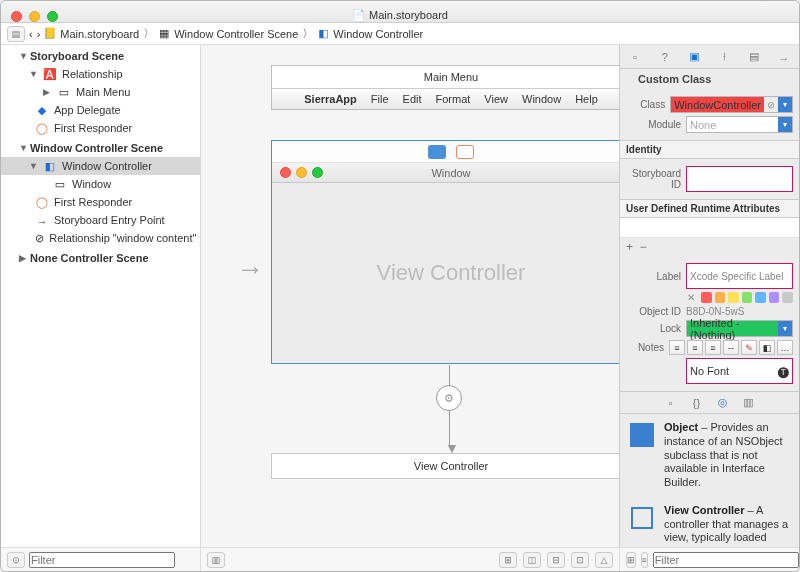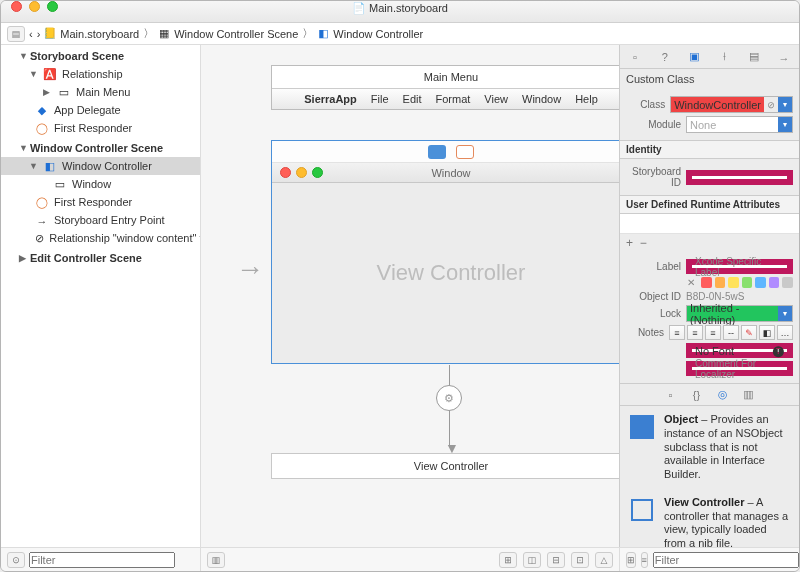--- a/index.html
+++ b/index.html
@@ -1,17 +1,17 @@
 <!DOCTYPE html>
 <html><head>
 <meta charset="utf-8">
 <style>
 *{box-sizing:border-box;margin:0;padding:0;font-family:-apple-system,"Helvetica Neue",Arial,sans-serif;font-size:11px;color:#333}
 body{width:800px;height:572px;background:#ececec;overflow:hidden;border:1px solid #b5b5b5;border-radius:6px}
-.titlebar{height:22px;display:flex;align-items:flex-start;background:linear-gradient(#f6f6f6,#e8e8e8);border-bottom:1px solid #d0d0d0;position:relative}
+.titlebar{height:22px;display:flex;align-items:flex-end;background:linear-gradient(#f6f6f6,#e8e8e8);border-bottom:1px solid #d0d0d0;position:relative}
 .traffic{display:flex;gap:7px;padding-left:10px}
 .dot{width:11px;height:11px;border-radius:50%}
 .red{background:#ff5f57;border:1px solid #e24640}
 .yel{background:#febc2e;border:1px solid #e1a128}
 .grn{background:#28c840;border:1px solid #1aab2b}
 .tit{position:absolute;left:50%;transform:translateX(-50%);font-size:12px;color:#555}
 .breadcrumb{height:22px;background:#fff;border-bottom:1px solid #ddd;display:flex;align-items:center;padding:0 6px;gap:4px;font-size:11px;color:#444}
 .bcicon{width:12px;height:12px;display:inline-flex;justify-content:center;align-items:center}
 .layout{display:flex;height:calc(100% - 44px - 24px)}
 .navpane{width:200px;background:#fff;border-right:1px solid #ddd;overflow:auto}
@@ -38,24 +38,24 @@
 .viewbody{height:180px;background:#ececec;display:flex;align-items:center;justify-content:center;color:#bdbdbd;font-size:22px;font-weight:500}
 .arrowin{position:absolute;left:35px;top:205px;font-size:28px;color:#aaa}
 .segue{position:absolute;left:248px;top:320px;width:1px;height:80px;background:#999}
 .segcirc{position:absolute;left:235px;top:340px;width:26px;height:26px;border:1px solid #999;border-radius:50%;background:#fff;display:flex;align-items:center;justify-content:center;color:#999}
 .segarrow{position:absolute;left:244px;top:395px;font-size:14px;color:#999}
 .vcbox{position:absolute;left:70px;top:408px;width:360px;border:1px solid #c8c8c8;background:#fff;text-align:center;padding:6px 0;font-size:11px}
 .inspTabs{height:24px;display:flex;justify-content:space-around;align-items:center;border-bottom:1px solid #ccc;background:#ececec}
 .itab{width:16px;height:16px;display:flex;align-items:center;justify-content:center;color:#7a7a7a}
 .itab.act{color:#1f6fd4}
 .section{padding:4px 6px}
-.sh{font-weight:400;padding:4px 6px;color:#444}
+.sh{font-weight:700;padding:4px 18px;color:#444}
 .row{display:flex;align-items:center;margin:3px 0;gap:5px}
 .lbl{width:55px;text-align:right;color:#666;font-size:10px}
-.fld{flex:1;height:15px;border:6px solid #be185d;background:#fff;padding:0 3px;font-size:10px;display:flex;align-items:center}
+.fld{flex:1;height:26px;border:1px solid #be185d;background:#fff;padding:0 3px;font-size:10px;display:flex;align-items:center}
 .dd{width:14px;background:#3b7fd1;display:flex;align-items:center;justify-content:center;color:#fff;font-size:8px}
 .selrow{display:flex;height:17px;border:1px solid #b7b7b7}
 .selrow .txt{flex:1;background:#ef4444;padding:0 3px;display:flex;align-items:center}
 .thinhead{background:#f3f3f3;border-top:1px solid #ccc;border-bottom:1px solid #ccc;padding:3px 6px;font-weight:600;font-size:10px}
 .colhead{display:flex;padding:2px 6px;font-size:10px;color:#555;border-bottom:1px solid #e2e2e2}
 .colhead span{flex:1}
 .plusminus{padding:2px 6px;color:#777;font-size:12px}
 .swatches{display:flex;gap:3px;padding-left:61px;margin:2px 0}
 .sw{width:11px;height:11px;border-radius:2px}
 .small{font-size:10px;color:#888}
@@ -151,21 +151,21 @@
       <span class="ico">→</span>
       <span>Storyboard Entry Point</span>
     </div>
     <div class="navitem">
       <span class="ico">⊘</span>
       <span>Relationship "window content" to ...</span>
     </div>
 
     <div class="navhead">
       <span class="tri">▶</span>
-      <span>Edit Controller Scene</span>
+      <span>None Controller Scene</span>
     </div>
   </div>
 
   <div class="canvas">
     <div class="menubox">
       <div class="menutitle">Main Menu</div>
       <div class="menurow">
         <b>SierraApp</b>
         <span>File</span>
         <span>Edit</span>
@@ -280,24 +280,20 @@
           <div class="tinybtn">…</div>
         </div>
       </div>
       <div class="row">
           <div class="lbl"></div>
         <div class="fld small" style="justify-content:space-between">
           <span>No Font</span>
             <span>🅣</span>
         </div>
       </div>
-      <div class="row">
-          <div class="lbl"></div>
-        <div class="fld small">Comment For Localizer</div>
-      </div>
     </div>
 
     <div class="lib">
       <div class="libTabs">
         <span class="itab">▫</span>
         <span class="itab">{}</span>
         <span class="itab act">◎</span>
         <span class="itab">▥</span>
       </div>
       <div class="litem">

